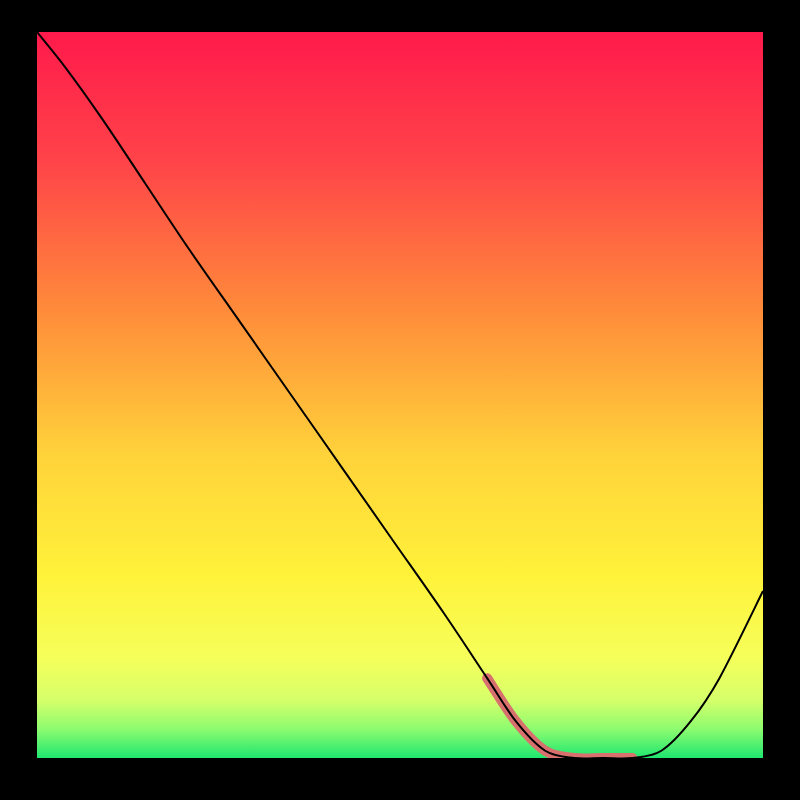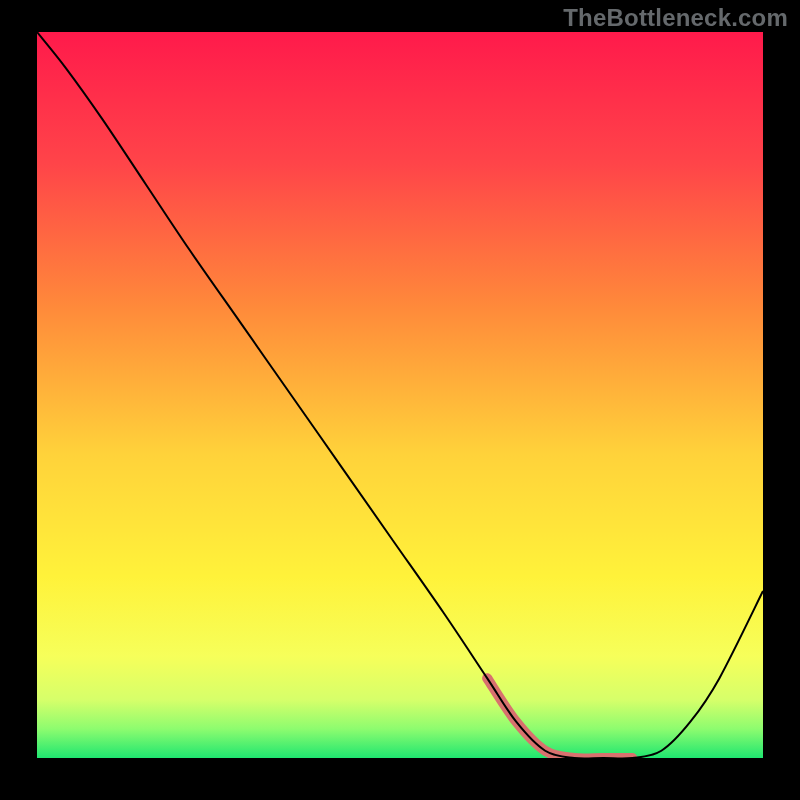--- a/index.html
+++ b/index.html
@@ -20,21 +20,20 @@
     left: 37px;
     top: 32px;
     width: 726px;
     height: 726px;
   }
   .plot svg { display: block; }
 </style>
 </head>
 <body>
 <div class="frame">
-  <div class="watermark">TheBottleneck.com</div>
   <div class="plot">
     <svg id="chart-svg" width="726" height="726" viewBox="0 0 726 726" preserveAspectRatio="none">
         <defs>
           <linearGradient id="bg-grad" x1="0" y1="0" x2="0" y2="1">
             <stop offset="0%" stop-color="#ff1a4b"></stop>
             <stop offset="18%" stop-color="#ff4449"></stop>
             <stop offset="38%" stop-color="#ff8a3a"></stop>
             <stop offset="58%" stop-color="#ffd23a"></stop>
             <stop offset="75%" stop-color="#fff23a"></stop>
             <stop offset="86%" stop-color="#f6ff5a"></stop>

